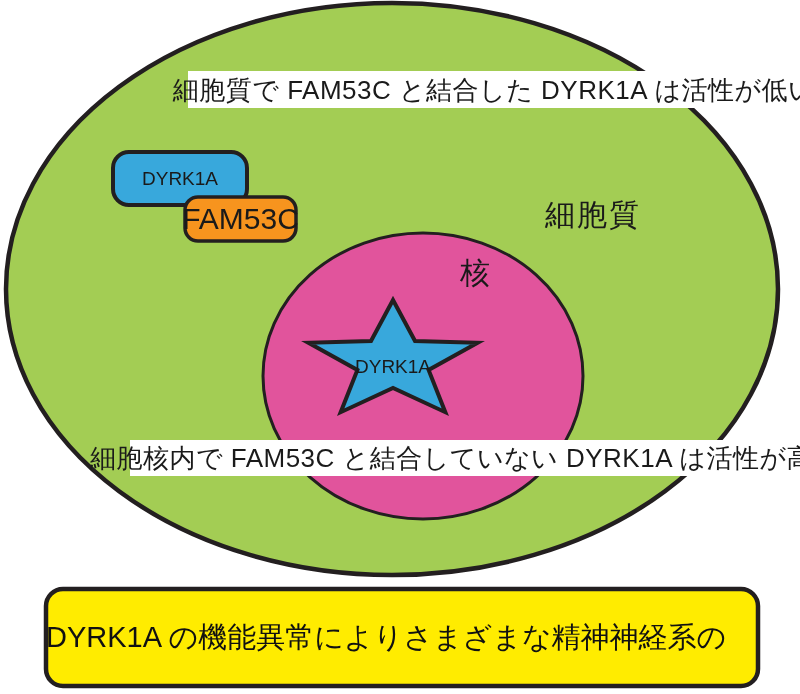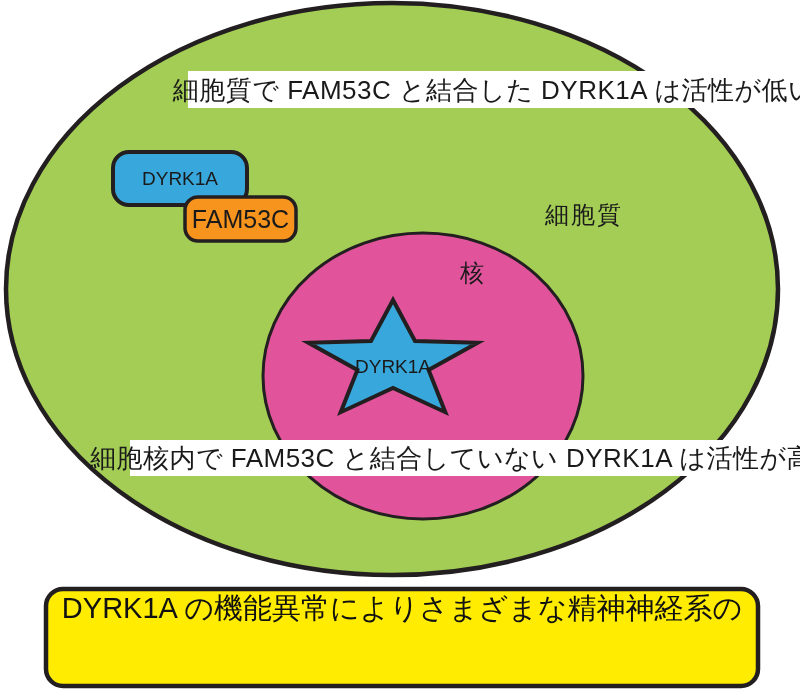--- a/index.html
+++ b/index.html
@@ -14,25 +14,25 @@
   #diagram-svg{position:absolute;left:0;top:0;}
   .label{
     position:absolute;
     display:flex;align-items:center;justify-content:center;
     white-space:nowrap;
     color:#1a1a1a;
     line-height:1;
   }
   .annotation{font-size:26px;letter-spacing:0.5px;}
   .protein-label{font-size:19px;}
-  .region-label{font-size:24px;letter-spacing:2px;}
+  .region-label{font-size:30px;letter-spacing:2px;}
   .caption-box-text{
     position:absolute;
     left:46px;top:589px;width:712px;height:97px;
-    display:flex;flex-direction:column;align-items:center;justify-content:space-between;
+    display:flex;flex-direction:row;align-items:center;justify-content:space-between;
     font-size:29px;
     color:#111111;
     white-space:nowrap;
   }
 </style>
 </head>
 <body>
 
 <div id="canvas">
 
@@ -52,21 +52,21 @@
 
     <rect x="185" y="197" width="111" height="44" rx="13" ry="13" stroke="#231f20" stroke-width="3.5" fill="#f7941e"></rect>
 
     <rect x="46" y="589" width="712" height="97" rx="17" ry="17" stroke="#231f20" stroke-width="4.5" fill="#ffec00"></rect>
   </svg>
 
   <div class="label annotation" style="left:188px;top:71px;width:612px;height:37px;">細胞質で FAM53C と結合した DYRK1A は活性が低い</div>
 
   <div class="label protein-label" style="left:113px;top:152px;width:134px;height:53px;">DYRK1A</div>
 
-  <div class="label protein-label" style="left:185px;top:197px;width:111px;height:44px;font-size:25px;">FAM53C</div>
+  <div class="label protein-label" style="left:185px;top:197px;width:111px;height:44px;font-size:30px;">FAM53C</div>
 
   <div class="label region-label" style="left:545px;top:198px;height:34px;">細胞質</div>
 
   <div class="label region-label" style="left:460px;top:256px;height:34px;">核</div>
 
   <div class="label protein-label" style="left:323px;top:348px;width:140px;height:36px;">DYRK1A</div>
 
   <div class="label annotation" style="left:130px;top:440px;width:670px;height:36px;">細胞核内で FAM53C と結合していない DYRK1A は活性が高い</div>
 
   <div class="caption-box-text">

